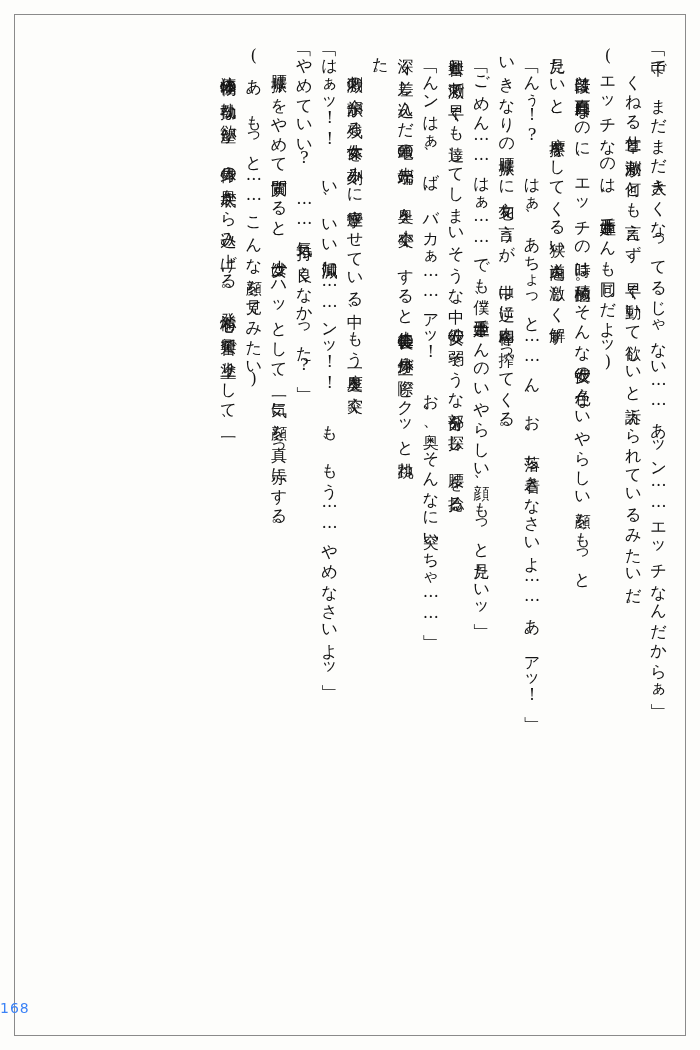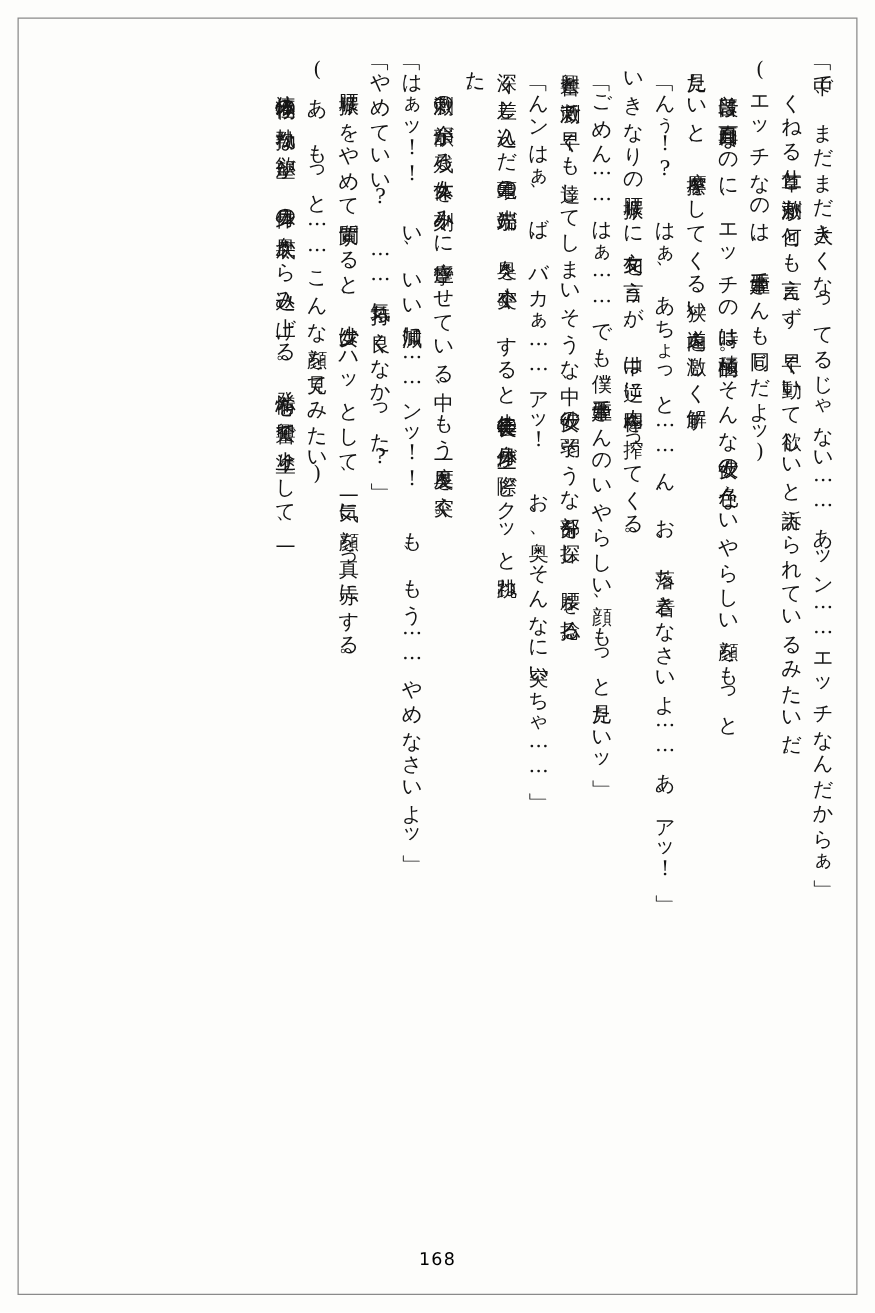--- a/index.html
+++ b/index.html
@@ -60,24 +60,24 @@
     font-weight: 500;
   }
   .vline.indent {
     padding-top: 17px;
   }
   .page-number {
     position: absolute;
     left: 0;
     right: 0;
     bottom: 34px;
-    text-align: center;
+    text-align: left;
     font-family: "DejaVu Sans", "Liberation Sans", sans-serif;
     font-size: 14px;
-    color: #000000;
+    color: #3b82f6;
     letter-spacing: 1px;
   }
 </style>
 </head>
 <body>
 
 <div class="page">
   <div class="page-frame"></div>
   <div class="text-block">
     <div class="vline">「中で、まだまだ大きくなってるじゃない……あッン……エッチなんだからぁ」</div>

